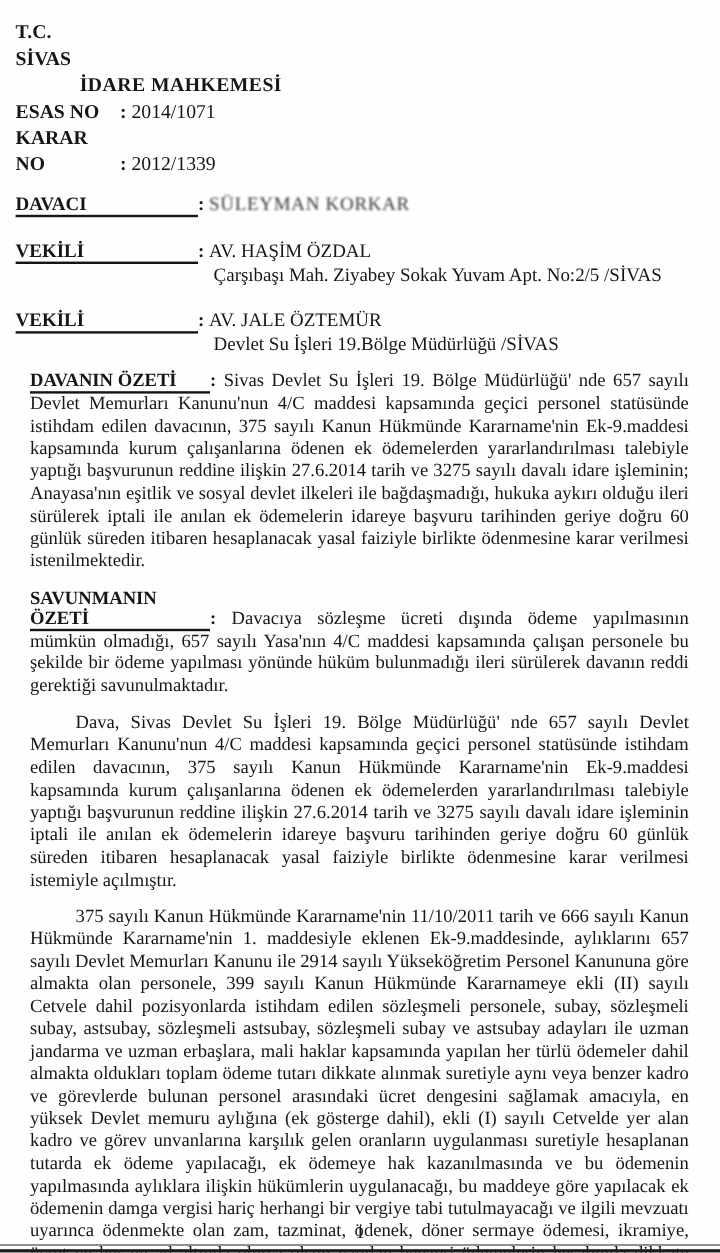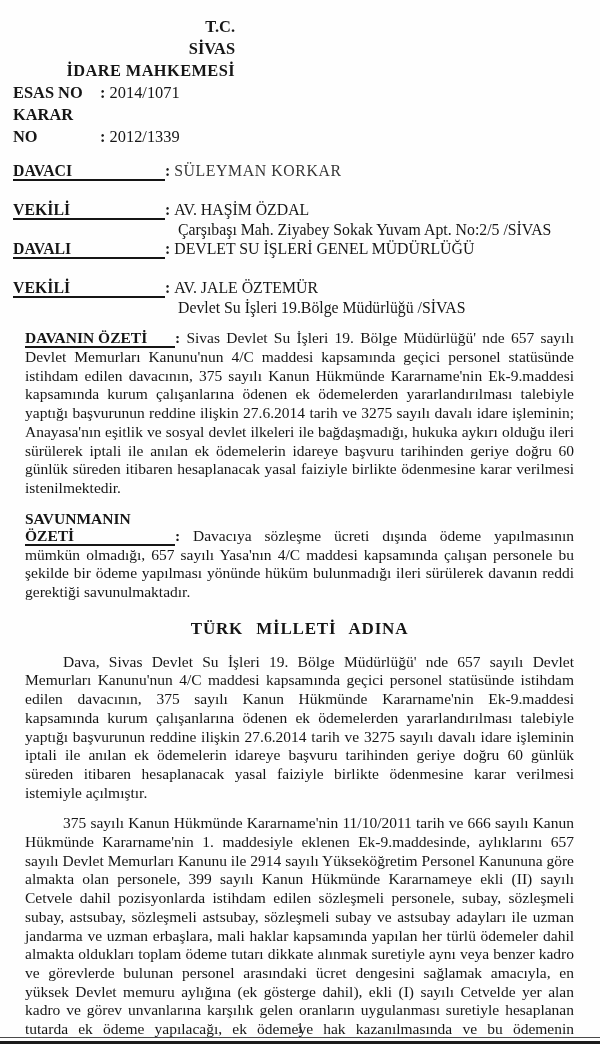--- a/index.html
+++ b/index.html
@@ -8,21 +8,21 @@
     width:600px; height:1044px;
     box-sizing:border-box;
     padding:16px 14px 0 13px;
     background:#fefefe;
     color:#161616;
     font-family:"Liberation Serif","DejaVu Serif",serif;
     overflow:hidden;
   }
   
   .hdr-block { width:222px; font-weight:bold; font-size:16.4px; line-height:22px; }
-  .hdr-center { text-align:right; }
+  .hdr-center { text-align:left; }
   .hdr-court { text-align:right; letter-spacing:0.4px; }
   .case-row { font-weight:bold; font-size:16.4px; line-height:22px; }
   .case-label { display:inline-block; width:87px; }
   .case-value { font-weight:normal; }
   
   .parties { margin-top:13px; font-size:15.8px; }
   .party-row { line-height:19px; white-space:nowrap; }
   .gap-above { margin-top:19px; }
   .party-label {
     display:inline-block; width:152px; box-sizing:border-box;
@@ -75,38 +75,34 @@
   <div class="parties">
     <div class="party-row">
       <span class="party-label">DAVACI</span><span class="bold-colon">:</span>&nbsp;<span class="redacted">SÜLEYMAN KORKAR</span>
     </div>
 
     <div class="party-row gap-above">
       <span class="party-label">VEKİLİ</span><span class="bold-colon">:</span>&nbsp;<span>AV. HAŞİM ÖZDAL</span>
     </div>
     <div class="party-address">Çarşıbaşı Mah. Ziyabey Sokak Yuvam Apt. No:2/5 /SİVAS</div>
 
-    <div class="party-row">
-      <span class="party-label">DAVALI</span><span class="bold-colon">:</span>&nbsp;<span>DEVLET SU İŞLERİ GENEL MÜDÜRLÜĞÜ</span>
-    </div>
 
     <div class="party-row gap-above">
       <span class="party-label">VEKİLİ</span><span class="bold-colon">:</span>&nbsp;<span>AV. JALE ÖZTEMÜR</span>
     </div>
     <div class="party-address">Devlet Su İşleri 19.Bölge Müdürlüğü /SİVAS</div>
   </div>
 
   <p class="summary">
     <span class="sum-label">DAVANIN ÖZETİ</span><span class="bold-colon">:</span>&nbsp;<span>Sivas Devlet Su İşleri 19. Bölge Müdürlüğü' nde 657 sayılı Devlet Memurları Kanunu'nun 4/C maddesi kapsamında geçici personel statüsünde istihdam edilen davacının, 375 sayılı Kanun Hükmünde Kararname'nin Ek-9.maddesi kapsamında kurum çalışanlarına ödenen ek ödemelerden yararlandırılması talebiyle yaptığı başvurunun reddine ilişkin 27.6.2014 tarih ve 3275 sayılı davalı idare işleminin; Anayasa'nın eşitlik ve sosyal devlet ilkeleri ile bağdaşmadığı, hukuka aykırı olduğu ileri sürülerek iptali ile anılan ek ödemelerin idareye başvuru tarihinden geriye doğru 60 günlük süreden itibaren hesaplanacak yasal faiziyle birlikte ödenmesine karar verilmesi istenilmektedir.</span>
   </p>
   <p class="summary">
     <span class="sum-label">SAVUNMANIN ÖZETİ</span><span class="bold-colon">:</span>&nbsp;<span>Davacıya sözleşme ücreti dışında ödeme yapılmasının mümkün olmadığı, 657 sayılı Yasa'nın 4/C maddesi kapsamında çalışan personele bu şekilde bir ödeme yapılması yönünde hüküm bulunmadığı ileri sürülerek davanın reddi gerektiği savunulmaktadır.</span>
   </p>
 
-  <div class="heading">TÜRK MİLLETİ ADINA</div>
 
   <p class="body-par">Dava, Sivas Devlet Su İşleri 19. Bölge Müdürlüğü' nde 657 sayılı Devlet Memurları Kanunu'nun 4/C maddesi kapsamında geçici personel statüsünde istihdam edilen davacının, 375 sayılı Kanun Hükmünde Kararname'nin Ek-9.maddesi kapsamında kurum çalışanlarına ödenen ek ödemelerden yararlandırılması talebiyle yaptığı başvurunun reddine ilişkin 27.6.2014 tarih ve 3275 sayılı davalı idare işleminin iptali ile anılan ek ödemelerin idareye başvuru tarihinden geriye doğru 60 günlük süreden itibaren hesaplanacak yasal faiziyle birlikte ödenmesine karar verilmesi istemiyle açılmıştır.</p>
   <p class="body-par">375 sayılı Kanun Hükmünde Kararname'nin 11/10/2011 tarih ve 666 sayılı Kanun Hükmünde Kararname'nin 1. maddesiyle eklenen Ek-9.maddesinde, aylıklarını 657 sayılı Devlet Memurları Kanunu ile 2914 sayılı Yükseköğretim Personel Kanununa göre almakta olan personele, 399 sayılı Kanun Hükmünde Kararnameye ekli (II) sayılı Cetvele dahil pozisyonlarda istihdam edilen sözleşmeli personele, subay, sözleşmeli subay, astsubay, sözleşmeli astsubay, sözleşmeli subay ve astsubay adayları ile uzman jandarma ve uzman erbaşlara, mali haklar kapsamında yapılan her türlü ödemeler dahil almakta oldukları toplam ödeme tutarı dikkate alınmak suretiyle aynı veya benzer kadro ve görevlerde bulunan personel arasındaki ücret dengesini sağlamak amacıyla, en yüksek Devlet memuru aylığına (ek gösterge dahil), ekli (I) sayılı Cetvelde yer alan kadro ve görev unvanlarına karşılık gelen oranların uygulanması suretiyle hesaplanan tutarda ek ödeme yapılacağı, ek ödemeye hak kazanılmasında ve bu ödemenin yapılmasında aylıklara ilişkin hükümlerin uygulanacağı, bu maddeye göre yapılacak ek ödemenin damga vergisi hariç herhangi bir vergiye tabi tutulmayacağı ve ilgili mevzuatı uyarınca ödenmekte olan zam, tazminat, ödenek, döner sermaye ödemesi, ikramiye, ücret ve her ne ad altında olursa olsun yapılan benzeri ödemelerin hesabında dikkate alınmayacağı hükme bağlanmıştır.</p>
 
   <div class="page-number">1</div>
   <div class="footer-line"></div>
   <div class="footer-bar"></div>
 </div>
 
 </body></html>

